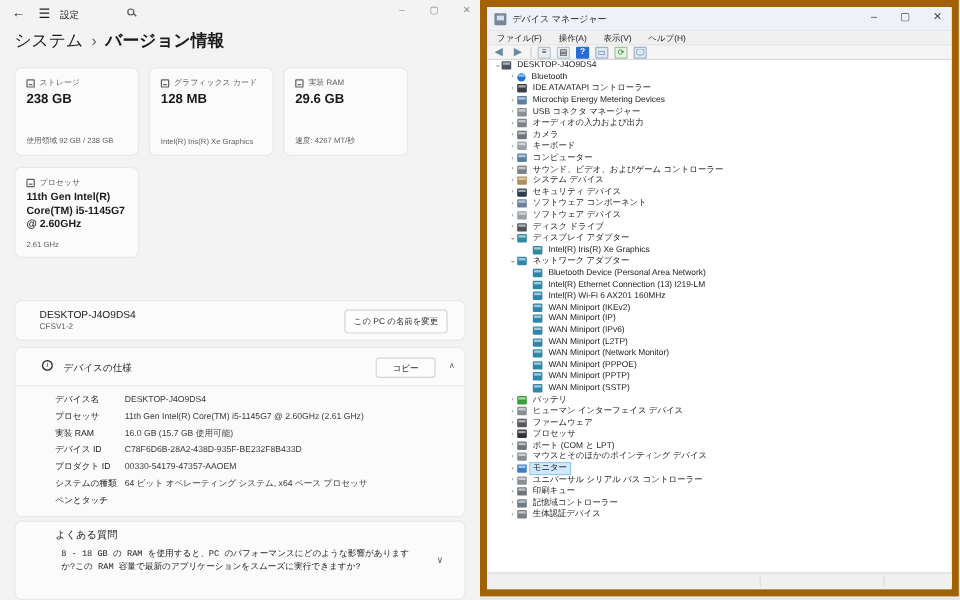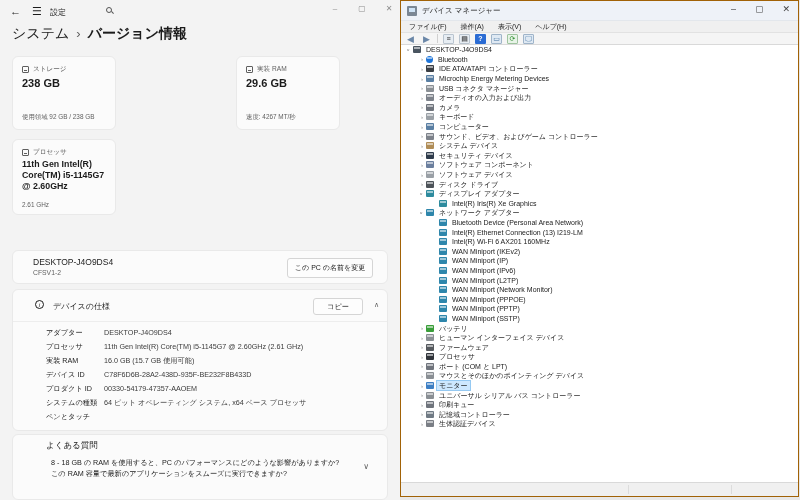--- a/index.html
+++ b/index.html
@@ -46,28 +46,28 @@
   .sp-info { position:absolute; left:22px; top:10px; width:9px; height:9px; border:1px solid #1b1b1b; border-radius:50%;
              font-size:6px; text-align:center; line-height:8px; color:#1b1b1b; font-style:italic; }
   .sp-title { position:absolute; left:40px; top:11px; font-size:8px; color:#1b1b1b; }
   .sp-copy { right:24px; top:8px; width:50px; height:17px; font-size:7.2px; }
   .sp-chev { position:absolute; right:8px; top:11px; font-size:7px; color:#5f5f5f; }
   .sp-div { position:absolute; left:0; top:31px; width:100%; height:1px; background:#ededed; }
   .sp-row { position:absolute; left:0; width:100%; height:14px; }
   .sp-label { position:absolute; left:33px; top:0; font-size:7.2px; color:#1b1b1b; }
   .sp-value { position:absolute; left:91px; top:0; font-size:7.2px; color:#3a3a3a; white-space:nowrap; }
 
-  .faqcard { top:434px; left:12px; width:376px; height:66px; }
+  .faqcard { top:434px; left:12px; width:376px; height:66px;font-family:Liberation Mono, monospace; }
   .fq-title { position:absolute; left:33px; top:5px; font-size:8.5px; color:#1b1b1b; }
   .fq-q { position:absolute; left:38px; top:22px; width:290px; font-size:7.2px; line-height:11px; color:#1b1b1b; }
   .fq-chev { position:absolute; right:18px; top:27px; font-size:8px; color:#5f5f5f; }
 
   
   .dm { position:absolute; left:400px; top:0; width:399px; height:497px; background:#fff;
-        border:1px solid #a16207; }
+        border:6px solid #a16207; }
   .dm-titlebar { position:absolute; left:0; top:0; width:100%; height:20px; background:#eef2f8;
         border-bottom:1px solid #e3e7ec; }
   .dm-appicon { position:absolute; left:6px; top:5px; width:10px; height:10px; background:#7b8794; border-radius:1px; }
   .dm-appicon::after { content:""; position:absolute; left:2px; top:2px; width:6px; height:4px; background:#cfe3f5; }
   .dm-title { position:absolute; left:21px; top:5px; font-size:7.5px; color:#222; }
   .dm-ctrls { position:absolute; right:8px; top:3px; display:flex; gap:19px; color:#444; font-size:9px; }
   .dm-menubar { position:absolute; left:0; top:20px; width:100%; height:12px; background:#f0f0f0;
         border-bottom:1px solid #e2e2e2; display:flex; align-items:center; padding-left:8px; gap:14px; }
   .dm-menubar span { font-size:7px; color:#222; }
   .dm-toolbar { position:absolute; left:0; top:32px; width:100%; height:12px; background:#f5f5f5;
@@ -121,20 +121,28 @@
   </div>
 
   <div class="card tcard" style="left:12px">
     <div class="tc-head">
         <span class="cicon"></span>
       <span class="tc-label">ストレージ</span>
       </div>
     <div class="tc-value">238 GB</div>
     <div class="tc-cap">使用領域 92 GB / 238 GB</div>
   </div>
+  <div class="card tcard" style="left:124px">
+    <div class="tc-head">
+        <span class="cicon"></span>
+      <span class="tc-label">グラフィックス カード</span>
+      </div>
+    <div class="tc-value">128 MB</div>
+    <div class="tc-cap">Intel(R) Iris(R) Xe Graphics</div>
+  </div>
   <div class="card tcard" style="left:236px">
     <div class="tc-head">
         <span class="cicon"></span>
       <span class="tc-label">実装 RAM</span>
       </div>
     <div class="tc-value">29.6 GB</div>
     <div class="tc-cap">速度: 4267 MT/秒</div>
   </div>
   <div class="card pcard">
     <div class="tc-head">
@@ -152,21 +160,21 @@
   </div>
 
   <div class="card speccard">
     <span class="sp-info">i</span>
     <span class="sp-title">デバイスの仕様</span>
     <div class="btn sp-copy">コピー</div>
     <span class="sp-chev">∧</span>
     <div class="sp-div"></div>
     <div id="specrows">
         <div class="sp-row" style="top: 38px;">
-          <span class="sp-label">アダプター</span>
+          <span class="sp-label">デバイス名</span>
           <span class="sp-value">DESKTOP-J4O9DS4</span>
         </div>
         <div class="sp-row" style="top: 52px;">
           <span class="sp-label">プロセッサ</span>
           <span class="sp-value">11th Gen Intel(R) Core(TM) i5-1145G7 @ 2.60GHz (2.61 GHz)</span>
         </div>
         <div class="sp-row" style="top: 66px;">
           <span class="sp-label">実装 RAM</span>
           <span class="sp-value">16.0 GB (15.7 GB 使用可能)</span>
         </div>

